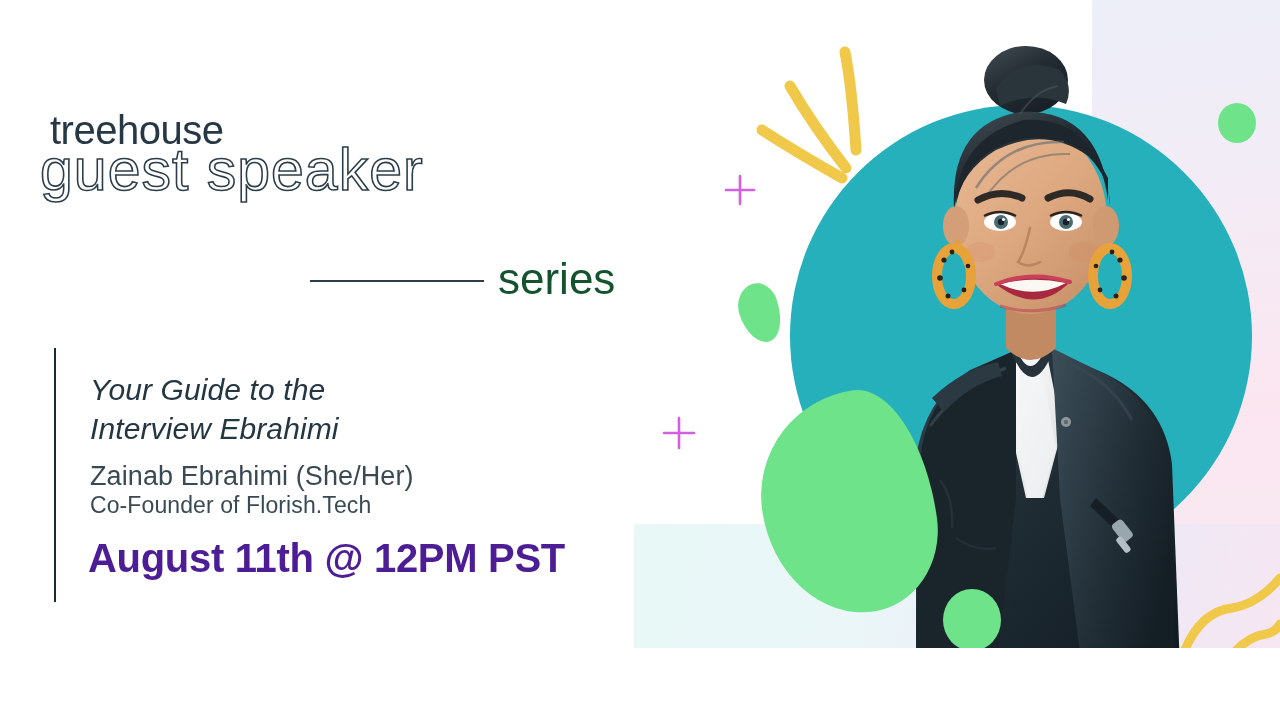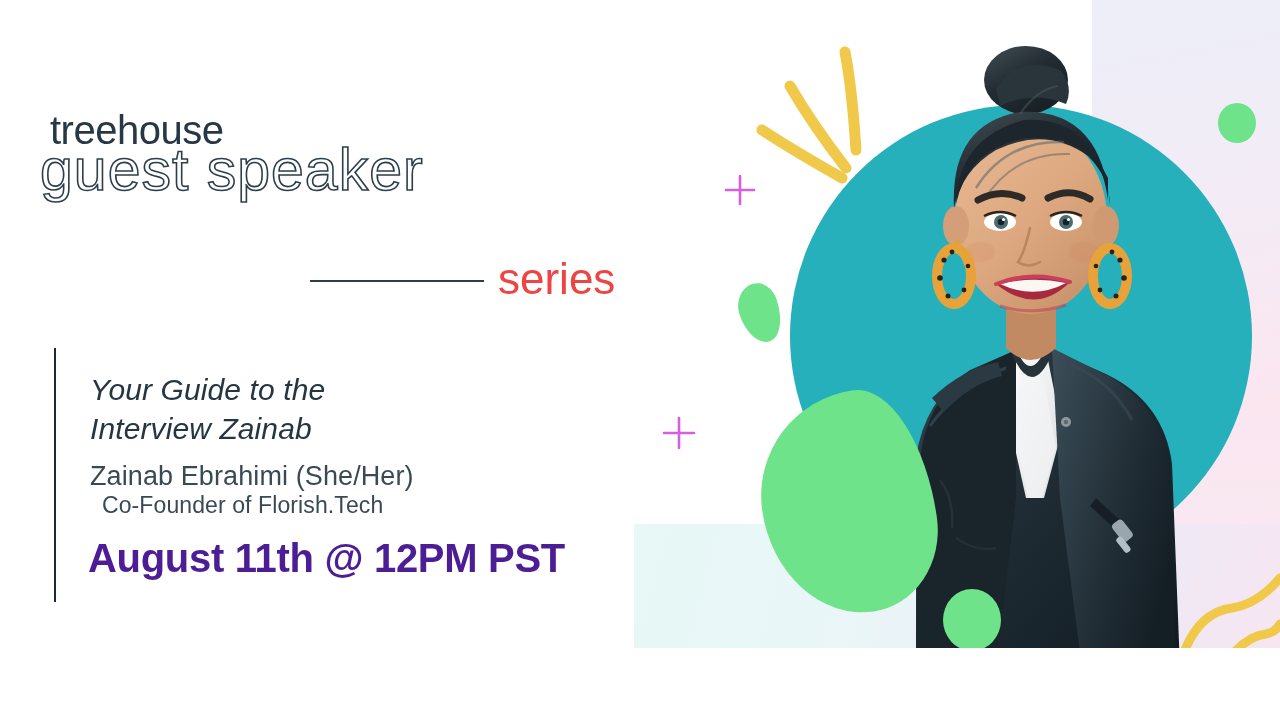--- a/index.html
+++ b/index.html
@@ -107,21 +107,21 @@
     left:310px; top:280px;
     width:174px; height:2px;
     background:#2c3e4b;
   }
   .series-word {
     position:absolute;
     left:498px; top:254px;
     font-size:44px;
     font-weight:400;
     letter-spacing:0px;
-    color:#ef4444;
+    color:#14532d;
   }
 
   .vrule {
     position:absolute;
     left:54px; top:348px;
     width:2px; height:254px;
     background:#1c2a33;
   }
 
   .talk-title {
@@ -143,21 +143,20 @@
     color:#3a4a55;
     letter-spacing:0.1px;
   }
   .speaker-role {
     position:absolute;
     left:90px; top:492px;
     font-size:23px;
     font-weight:400;
     color:#3a4a55;
     letter-spacing:0.1px;
-    margin-left:12px;
   }
 
   .event-datetime {
     position:absolute;
     left:88px; top:536px;
     font-size:40px;
     font-weight:700;
     color:#4c1d95;
     letter-spacing:-0.3px;
   }
@@ -326,21 +325,21 @@
   <div class="headline-outline">guest speaker</div>
 
   <div class="series-rule"></div>
 
   <div class="series-word">series</div>
 
   <div class="vrule"></div>
 
   <div class="talk-title">
     <div>Your Guide to the</div>
-    <div>Interview Zainab</div>
+    <div>Interview Ebrahimi</div>
   </div>
 
   <div class="speaker-name">Zainab Ebrahimi (She/Her)</div>
 
   <div class="speaker-role">Co-Founder of Florish.Tech</div>
 
   <div class="event-datetime">August 11th @ 12PM PST</div>
 
 </div>
 

